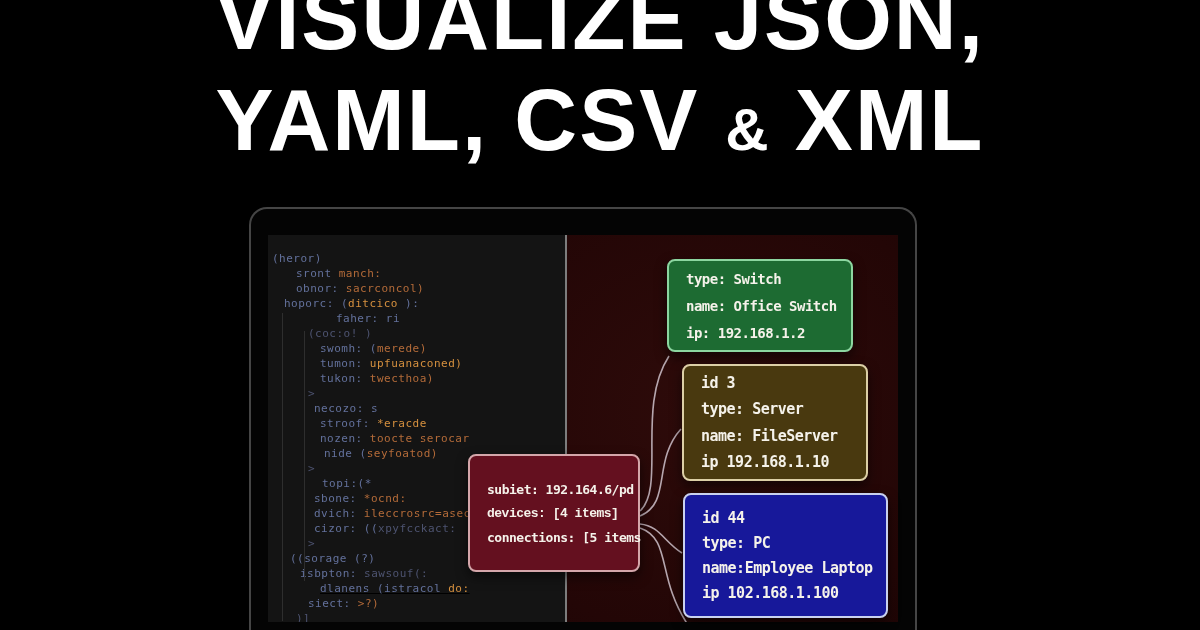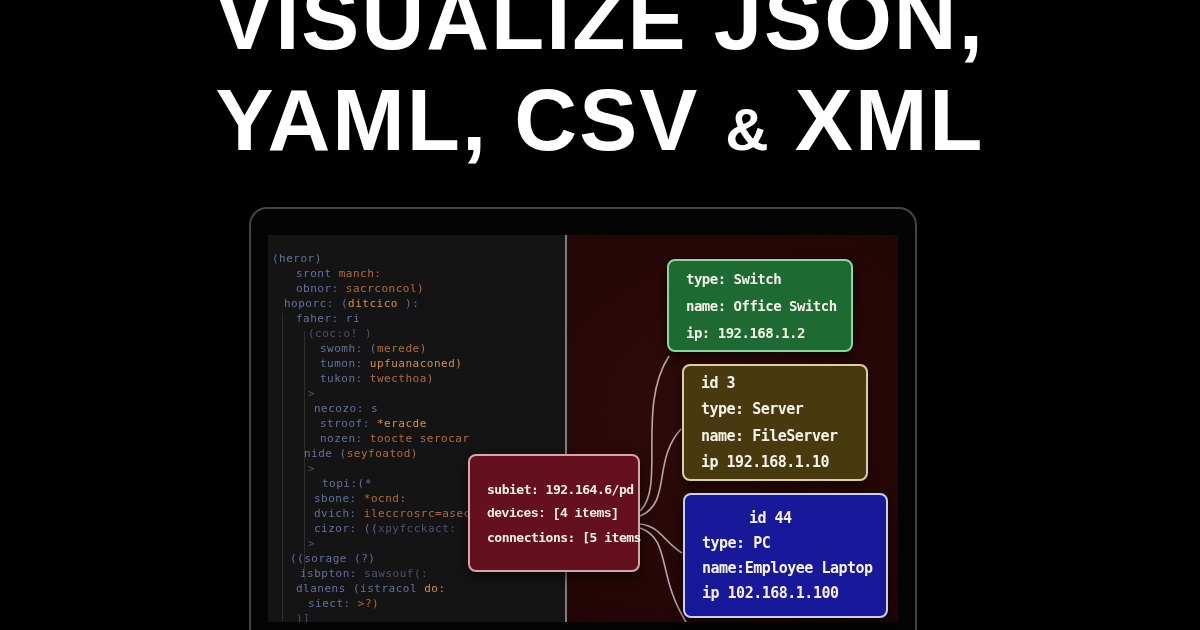--- a/index.html
+++ b/index.html
@@ -74,39 +74,39 @@
 <div class="laptop">
   <div class="screen">
 
     <div class="editor" id="editor">
       <div class="indent-guide guide-a"></div>
       <div class="indent-guide guide-b"></div>
     <div class="code-line" style="padding-left: 4px;"><span style="color: rgb(99, 113, 156);">(heror)</span></div>
         <div class="code-line" style="padding-left: 28px;"><span style="color: rgb(99, 113, 156);">sront </span><span style="color: rgb(180, 107, 57);">manch:</span></div>
         <div class="code-line" style="padding-left: 28px;"><span style="color: rgb(99, 113, 156);">obnor: </span><span style="color: rgb(180, 107, 57);">sacrconcol)</span></div>
         <div class="code-line" style="padding-left: 16px;"><span style="color: rgb(99, 113, 156);">hoporc: (</span><span style="color: rgb(215, 145, 63);">ditcico</span><span style="color: rgb(99, 113, 156);"> ):</span></div>
-        <div class="code-line" style="padding-left: 28px;"><span style="color: rgb(99, 113, 156);">faher: ri</span></div>
+        <div class="code-line" style="padding-left: 28px;"><span style="color: rgb(99, 113, 156); margin-left: 40px;">faher: ri</span></div>
         <div class="code-line" style="padding-left: 40px;"><span style="color: rgb(77, 83, 112);">(coc:o! )</span></div>
         <div class="code-line" style="padding-left: 52px;"><span style="color: rgb(99, 113, 156);">swomh: (</span><span style="color: rgb(180, 107, 57);">merede)</span></div>
         <div class="code-line" style="padding-left: 52px;"><span style="color: rgb(99, 113, 156);">tumon: </span><span style="color: rgb(215, 145, 63);">upfuanaconed)</span></div>
         <div class="code-line" style="padding-left: 52px;"><span style="color: rgb(99, 113, 156);">tukon: </span><span style="color: rgb(180, 107, 57);">twecthoa)</span></div>
         <div class="code-line" style="padding-left: 40px;"><span style="color: rgb(77, 83, 112);">&gt;</span></div>
         <div class="code-line" style="padding-left: 46px;"><span style="color: rgb(99, 113, 156);">necozo: s</span></div>
         <div class="code-line" style="padding-left: 52px;"><span style="color: rgb(99, 113, 156);">stroof: </span><span style="color: rgb(215, 145, 63); margin-top: 20px;">*eracde</span></div>
         <div class="code-line" style="padding-left: 52px;"><span style="color: rgb(99, 113, 156);">nozen: </span><span style="color: rgb(180, 107, 57);">toocte serocar</span></div>
-        <div class="code-line" style="padding-left: 36px;"><span style="color: rgb(99, 113, 156);">nide (</span><span style="color: rgb(180, 107, 57);">seyfoatod)</span></div>
+        <div class="code-line" style="padding-left: 56px;"><span style="color: rgb(99, 113, 156);">nide (</span><span style="color: rgb(180, 107, 57);">seyfoatod)</span></div>
         <div class="code-line" style="padding-left: 40px;"><span style="color: rgb(77, 83, 112);">&gt;</span></div>
         <div class="code-line" style="padding-left: 54px;"><span style="color: rgb(99, 113, 156);">topi:(*</span></div>
         <div class="code-line" style="padding-left: 46px;"><span style="color: rgb(99, 113, 156);">sbone: </span><span style="color: rgb(180, 107, 57);">*ocnd:</span></div>
         <div class="code-line" style="padding-left: 46px;"><span style="color: rgb(99, 113, 156);">dvich: </span><span style="color: rgb(180, 107, 57);">ileccrosrc=asec)</span></div>
         <div class="code-line" style="padding-left: 46px;"><span style="color: rgb(99, 113, 156);">cizor: ((</span><span style="color: rgb(77, 83, 112);">xpyfcckact:</span></div>
         <div class="code-line" style="padding-left: 40px;"><span style="color: rgb(77, 83, 112);">&gt;</span></div>
         <div class="code-line" style="padding-left: 22px;"><span style="color: rgb(99, 113, 156);">((sorage (?)</span></div>
         <div class="code-line" style="padding-left: 32px;"><span style="color: rgb(99, 113, 156);">isbpton: </span><span style="color: rgb(77, 83, 112);">sawsouf(:</span></div>
-        <div class="code-line" style="padding-left: 28px;"><span style="color: rgb(99, 113, 156);">dlanens (istracol </span><span style="color: rgb(215, 145, 63);">do:</span></div>
+        <div class="code-line" style="padding-left: 52px; text-decoration: underline;"><span style="color: rgb(99, 113, 156);">dlanens (istracol </span><span style="color: rgb(215, 145, 63);">do:</span></div>
         <div class="code-line" style="padding-left: 40px;"><span style="color: rgb(99, 113, 156);">siect: </span><span style="color: rgb(180, 107, 57);">&gt;?)</span></div>
         <div class="code-line" style="padding-left: 28px;"><span style="color: rgb(77, 83, 112);">)]</span></div>
       </div>
 
     <div class="divider"></div>
 
     <div class="canvas"></div>
 
     <div class="graph-layer" id="graph-layer">
         <svg width="630" height="387">
@@ -125,20 +125,20 @@
           <div class="node-line" style="height: 27px;">name: Office Switch</div>
           <div class="node-line" style="height: 27px;">ip: 192.168.1.2</div>
         </div>
         <div class="node" style="left: 414px; top: 129px; width: 186px; height: 117px; background: rgb(73, 57, 15); border-color: rgb(220, 207, 166); font-size: 15px;">
           <div class="node-line" style="height: 27px;">id 3</div>
           <div class="node-line" style="height: 27px;">type: Server</div>
           <div class="node-line" style="height: 27px;">name: FileServer</div>
           <div class="node-line" style="height: 27px;">ip 192.168.1.10</div>
         </div>
         <div class="node" style="left: 415px; top: 258px; width: 205px; height: 125px; background: rgb(23, 24, 154); border-color: rgb(201, 209, 239); font-size: 15px;">
-          <div class="node-line" style="height: 25px; margin-left: 47px;">id 44</div>
+          <div class="node-line" style="height: 25px;">id 44</div>
           <div class="node-line" style="height: 25px;">type: PC</div>
           <div class="node-line" style="height: 25px;">name:Employee Laptop</div>
           <div class="node-line" style="height: 25px;">ip 102.168.1.100</div>
         </div>
       </div>
   </div>
 </div>
 
 </body></html>

